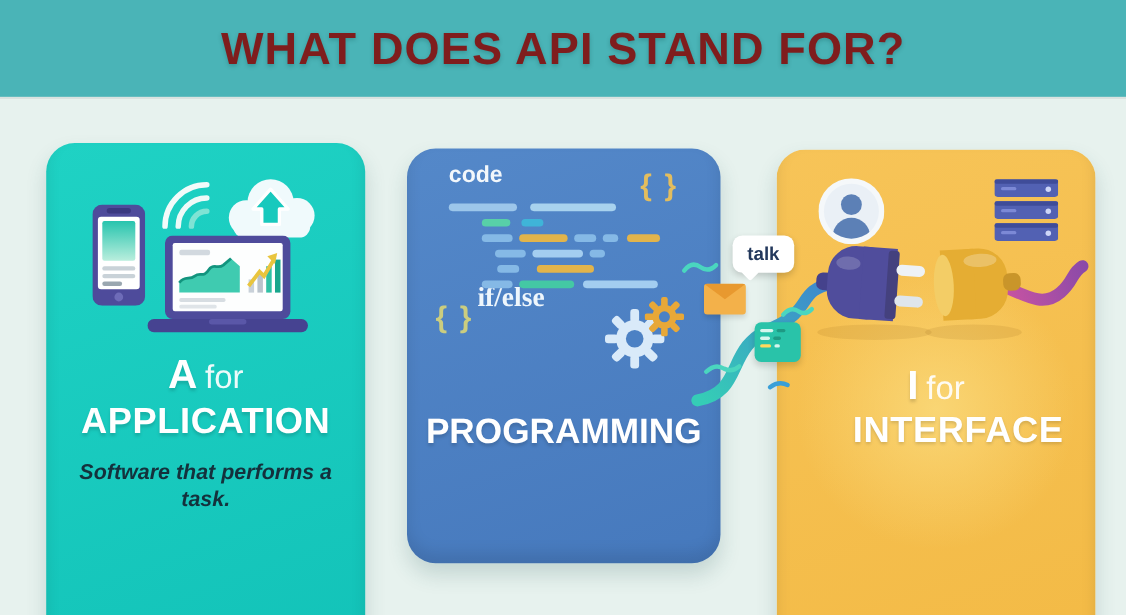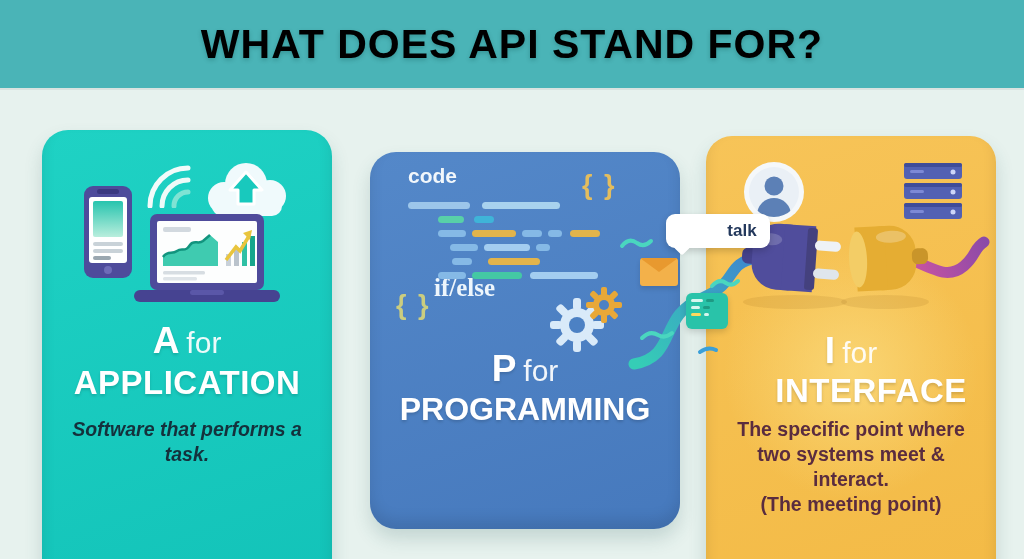--- a/index.html
+++ b/index.html
@@ -1,29 +1,29 @@
 <!DOCTYPE html>
 <html><head>
 <meta charset="utf-8">
 <style>
   html,body{margin:0;padding:0;background:#e7f2ee;}
   .canvas{position:relative;width:1024px;height:559px;background:#e7f2ee;overflow:hidden;
           font-family:"Liberation Sans",sans-serif;}
   
   .header{position:absolute;top:0;left:0;width:1024px;height:88px;background:#4ab4b7;
           display:flex;align-items:center;justify-content:center;box-shadow:0 2px 0 rgba(0,0,0,.06);}
-  .header h1{margin:0;color:#000000;font-size:41px;font-weight:800;letter-spacing:1px;
+  .header h1{margin:0;color:#7f1d1d;font-size:41px;font-weight:800;letter-spacing:1px;
              text-shadow:0 2px 4px rgba(0,60,60,.25);}
   
   .card{position:absolute;border-radius:26px;
         box-shadow:0 10px 18px rgba(40,90,90,.18), inset 0 -9px 14px rgba(0,0,0,.10);}
   #card-application{left:42px;top:130px;width:290px;height:495px;
         background:linear-gradient(160deg,#1fd2c4,#12c2b8);}
-  #card-programming{left:370px;top:152px;width:285px;height:377px;
-        background:linear-gradient(160deg,#5488c9,#4679bd);padding-left:25px;}
+  #card-programming{left:370px;top:135px;width:285px;height:377px;
+        background:linear-gradient(160deg,#5488c9,#4679bd);}
   #card-interface{left:706px;top:136px;width:290px;height:472px;
         background:radial-gradient(circle at 50% 50%, rgba(250,216,120,.9) 0%, rgba(250,216,120,0) 46%),
                    linear-gradient(160deg,#f7c458,#f3ba45);}
   .heading-line{position:absolute;top:190px;left:0;width:100%;text-align:center;color:#fff;line-height:42px;}
   .heading-line .letter{font-size:37px;font-weight:800;text-shadow:0 2px 3px rgba(0,0,0,.15);}
   .heading-line .for{font-size:30px;font-weight:500;opacity:.92;margin-left:7px;}
   .word-line{position:absolute;top:233px;left:0;width:100%;text-align:center;color:#fff;
              font-size:33px;font-weight:800;letter-spacing:.5px;line-height:40px;
              text-shadow:0 2px 3px rgba(0,0,0,.15);}
   #card-programming .word-line{font-size:32px;letter-spacing:0;}
@@ -36,21 +36,21 @@
   
   .code-label{position:absolute;left:38px;top:12px;font-size:21px;font-weight:700;color:#f2f7fb;}
   .ifelse-label{position:absolute;left:64px;top:122px;font-size:25px;font-weight:700;color:#eef6fc;font-family:Liberation Serif, serif;}
   .brace{position:absolute;font-size:27px;font-weight:700;letter-spacing:2px;}
   .brace-tr{left:212px;top:18px;color:#e3bd5e;}
   .brace-bl{left:26px;top:138px;color:#cbcd7f;}
   .bar{position:absolute;height:7px;border-radius:4px;}
   
   .talk-bubble{position:absolute;left:666px;top:214px;width:56px;height:34px;background:#fff;
                border-radius:9px;box-shadow:0 3px 7px rgba(0,0,0,.18);z-index:6;
-               text-align:center;line-height:34px;font-size:17px;font-weight:700;color:#23385c;padding-left:48px;}
+               text-align:center;line-height:34px;font-size:17px;font-weight:700;color:#23385c;}
   .talk-bubble:after{content:"";position:absolute;left:10px;bottom:-5px;width:12px;height:12px;
                background:#fff;transform:rotate(45deg);border-radius:2px;}
   .envelope{position:absolute;left:640px;top:258px;width:38px;height:28px;background:#f3b14a;
             border-radius:3px;box-shadow:0 3px 5px rgba(0,0,0,.12);z-index:5;overflow:hidden;}
   .envelope:before{content:"";position:absolute;left:0;top:0;width:0;height:0;
             border-left:19px solid transparent;border-right:19px solid transparent;
             border-top:14px solid #e8992f;}
   .code-chip{position:absolute;left:686px;top:293px;width:42px;height:36px;background:#29c3a9;
              border-radius:6px;box-shadow:0 3px 6px rgba(0,0,0,.15);z-index:5;padding:6px 5px;
              box-sizing:border-box;}
@@ -176,23 +176,20 @@
         <rect x="15" y="0" width="6" height="9" rx="2" transform="rotate(90 18 18)"></rect>
         <rect x="15" y="0" width="6" height="9" rx="2" transform="rotate(135 18 18)"></rect>
         <rect x="15" y="0" width="6" height="9" rx="2" transform="rotate(180 18 18)"></rect>
         <rect x="15" y="0" width="6" height="9" rx="2" transform="rotate(225 18 18)"></rect>
         <rect x="15" y="0" width="6" height="9" rx="2" transform="rotate(270 18 18)"></rect>
         <rect x="15" y="0" width="6" height="9" rx="2" transform="rotate(315 18 18)"></rect>
         <circle cx="18" cy="18" r="11"></circle>
       </g>
       <circle cx="18" cy="18" r="5" fill="#4c81c4"></circle>
     </svg>
-    <div class="heading-line" style="top:196px;">
-      <span class="letter">P</span><span class="for">for</span>
-    </div>
     <div class="word-line" style="top:237px;">PROGRAMMING</div>
   </div>
 
   <div class="card" id="card-interface">
 
     <svg class="illus" style="left:38px;top:26px;" width="60" height="60" viewBox="0 0 60 60">
       <defs>
           <clipPath id="avc">
             <circle cx="30" cy="30" r="25"></circle>
           </clipPath>
@@ -223,22 +220,21 @@
         <rect y="0" width="58" height="4" rx="2" fill="#3f4c99"></rect>
         <rect x="6" y="7" width="14" height="3" rx="1.5" fill="#7c89d6"></rect>
         <circle cx="49" cy="9" r="2.5" fill="#cdd6f8"></circle>
       </g>
     </svg>
     <div class="heading-line" style="top:194px;">
       <span class="letter">I</span><span class="for">for</span>
     </div>
     <div class="word-line" style="top:235px;padding-left:20px;">INTERFACE</div>
     <div class="card-body">
-      <span>The specific point where two systems meet &amp; interact.</span><br>
-      <span>(The meeting point)</span>
+      <br>
     </div>
   </div>
 
   <svg class="overlay" width="1024" height="559" viewBox="0 0 1024 559">
     <defs>
       <linearGradient id="cgrad" x1="636" y1="360" x2="758" y2="258" gradientUnits="userSpaceOnUse">
         <stop offset="0" stop-color="#35cdb6"></stop>
           <stop offset="1" stop-color="#3f86ce"></stop>
       </linearGradient>
       <linearGradient id="mgrad" x1="914" y1="262" x2="986" y2="238" gradientUnits="userSpaceOnUse">

